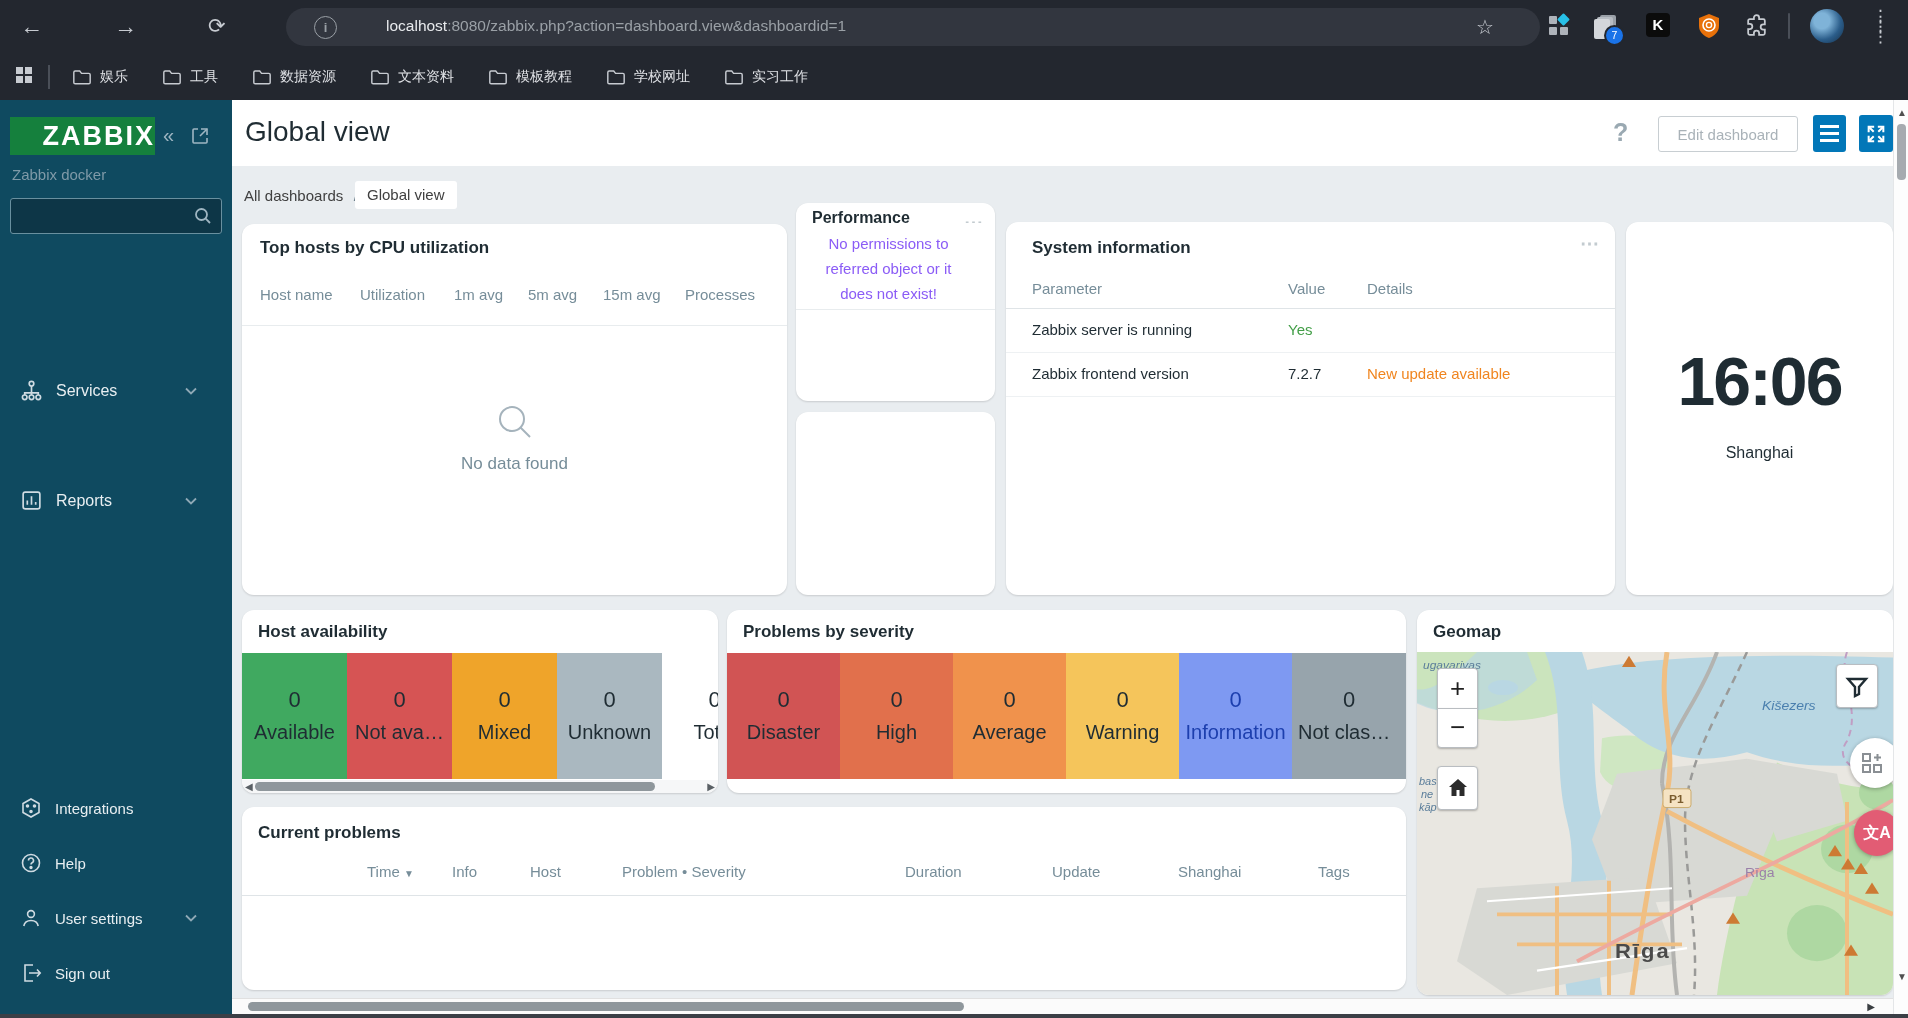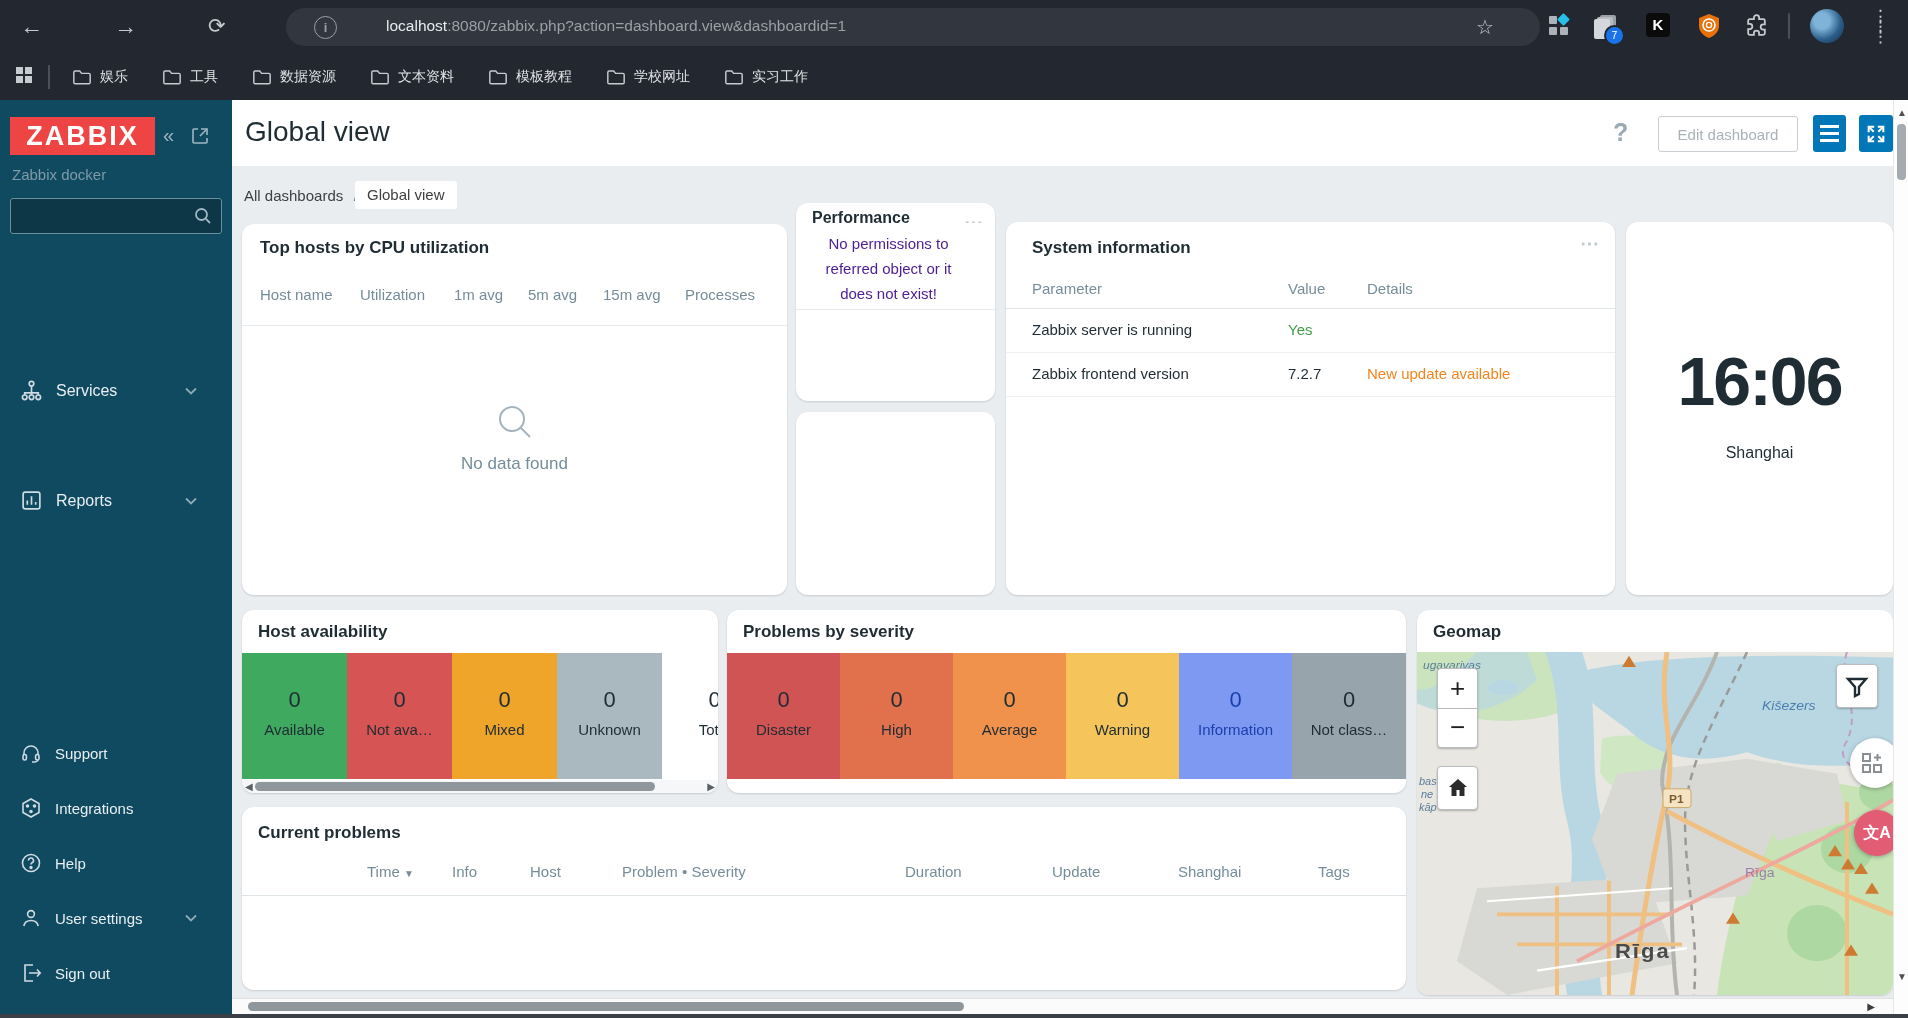--- a/index.html
+++ b/index.html
@@ -21,22 +21,22 @@
   .ktile{width:24px;height:24px;border-radius:4px;background:#0b0b0b;color:#fff;font-size:15px;font-weight:bold;
          text-align:center;line-height:24px;}
   .sep-v{position:absolute;top:13px;width:2px;height:26px;background:#4a4f58;border-radius:1px;}
   .avatar{position:absolute;left:1810px;top:9px;width:34px;height:34px;border-radius:50%;
           background:radial-gradient(circle at 35% 35%,#7fb3d8 0 25%,#2b5d8a 60%,#142c44 100%);}
   .kebab{position:absolute;left:1872px;top:12px;color:#c7cbd1;font-size:17px;letter-spacing:0;line-height:10px;}
   .bookbar{position:absolute;left:0;top:54px;width:1908px;height:46px;background:#23272f;display:flex;align-items:center;}
   .bm{display:flex;align-items:center;gap:8px;color:#dfe1e5;font-size:14px;margin-right:34px;white-space:nowrap;}
   
   .sidebar{position:absolute;left:0;top:100px;width:232px;height:914px;background:#0f4a60;}
-  .logo{position:absolute;left:10px;top:17px;width:145px;height:38px;background:#ef4444;color:#fff;
-        font-size:27px;font-weight:bold;letter-spacing:2px;text-align:center;line-height:38px;}
+  .logo{position:absolute;left:10px;top:17px;width:145px;height:38px;background:#15803d;color:#fff;
+        font-size:27px;font-weight:bold;letter-spacing:2px;text-align:right;line-height:38px;}
   .sb-sub{position:absolute;left:12px;top:66px;font-size:15px;color:#7f9aa8;}
   .sb-search{position:absolute;left:10px;top:98px;width:212px;height:36px;background:#0d3647;border:1px solid #69909f;
              border-radius:3px;box-sizing:border-box;}
   .sb-item{position:absolute;left:0;width:232px;height:55px;display:flex;align-items:center;
            color:#e8eef1;font-size:16px;}
   .sb-item.active{background:#0a3c51;}
   .sb-item svg{margin:0 13px 0 20px;flex:0 0 auto;}
   .sb-chev{position:absolute;right:22px;}
   .sb-foot{height:50px;font-size:15px;}
   
@@ -49,21 +49,21 @@
   .crumb-link{color:#404040;font-size:15px;text-decoration:none;}
   .crumb-chip{position:absolute;left:111px;top:-6px;height:28px;padding:0 12px;background:#fff;border-radius:3px;
               line-height:28px;white-space:nowrap;}
   .card{position:absolute;background:#fff;border-radius:12px;box-shadow:0 1px 2px rgba(0,0,0,.14);}
   .wtitle{position:absolute;font-size:17px;font-weight:bold;color:#1f2c33;white-space:nowrap;}
   .colh{position:absolute;font-size:15px;color:#768d99;white-space:nowrap;}
   .hr{position:absolute;left:0;right:0;height:1px;background:#e8ecee;}
   .dots{position:absolute;top:8px;right:10px;color:#c3cbd0;font-size:19px;font-weight:bold;letter-spacing:2px;}
   .blk{position:absolute;top:0;bottom:0;text-align:center;color:#1f2c33;overflow:hidden;}
   .blk .num{font-size:22px;margin-top:34px;}
-  .blk .lbl{font-size:15px;margin-top:8px;padding:0 6px;white-space:nowrap;overflow:hidden;text-overflow:ellipsis;}
+  .blk .lbl{font-size:20px;margin-top:8px;padding:0 6px;white-space:nowrap;overflow:hidden;text-overflow:ellipsis;}
   .mapbtn{position:absolute;background:#fff;border:1px solid #b9bdc1;border-radius:4px;box-sizing:border-box;
           text-align:center;color:#202020;box-shadow:0 1px 2px rgba(0,0,0,.25);}
   .scroll-track-h{position:absolute;background:#f6f7f8;}
   .thumb-h{position:absolute;background:#8f979c;border-radius:5px;}
   .arrow{position:absolute;color:#5a6065;font-size:10px;line-height:10px;}
   .fcirc{position:absolute;border-radius:50%;box-shadow:0 1px 4px rgba(0,0,0,.3);}
 </style>
 </head>
 <body>
 
@@ -201,29 +201,20 @@
       <svg width="23" height="23" viewBox="0 0 22 22" fill="none" stroke="#cfdbe2" stroke-width="1.6">
           <rect x="3" y="3" width="16" height="16" rx="2"></rect>
           <path d="M7 15v-4M11 15V7M15 15v-2.5"></path>
         </svg>
       <span>Reports</span>
       <svg class="sb-chev" width="12" height="8" viewBox="0 0 12 8" fill="none" stroke="#8fa9b6" stroke-width="1.8">
           <path d="M1 1.5l5 5 5-5"></path>
         </svg>
     </div>
 
-    <div class="sb-item sb-foot" style="top:628px;">
-      <svg width="22" height="22" viewBox="0 0 22 22" fill="none" stroke="#cfdbe2" stroke-width="1.6">
-          <path d="M4 13v-2a7 7 0 0 1 14 0v2"></path>
-          <rect x="3" y="12.5" width="3.4" height="5.5" rx="1.6"></rect>
-          <rect x="15.6" y="12.5" width="3.4" height="5.5" rx="1.6"></rect>
-          <path d="M18 18a3.5 3.5 0 0 1-3.5 2H12"></path>
-        </svg>
-      <span>Support</span>
-    </div>
     <div class="sb-item sb-foot" style="top:738px;">
       <svg width="22" height="22" viewBox="0 0 22 22" fill="none" stroke="#cfdbe2" stroke-width="1.6">
           <circle cx="11" cy="11" r="8.5"></circle>
           <path d="M8.5 8.5a2.5 2.5 0 1 1 3.6 2.2c-.8.4-1.1 1-1.1 1.8"></path>
           <circle cx="11" cy="15.5" r="0.9" fill="#cfdbe2"></circle>
         </svg>
       <span>Help</span>
     </div>
     <div class="sb-item sb-foot" style="top:683px;">
       <svg width="22" height="22" viewBox="0 0 22 22" fill="none" stroke="#cfdbe2" stroke-width="1.6">
@@ -290,21 +281,21 @@
     <svg class="abs" style="left:253px;top:178px;" width="40" height="40" viewBox="0 0 40 40" fill="none" stroke="#a5b3bc" stroke-width="2">
         <circle cx="17" cy="17" r="12"></circle>
         <path d="M25.5 25.5L35 35"></path>
       </svg>
     <div class="abs" style="left:0;right:0;top:230px;text-align:center;font-size:17px;color:#768d99;">No data found</div>
   </div>
 
   <div class="card" style="left:796px;top:203px;width:199px;height:198px;">
     <div class="wtitle" style="left:16px;top:6px;font-size:16px;">Performance</div>
     <div class="dots">⋯</div>
-    <div class="abs" style="left:0;right:0;top:20px;background:#fff;padding:8px 20px 0 6px;text-align:center;font-size:15px;line-height:25px;color:#4c1d95;">
+    <div class="abs" style="left:0;right:0;top:20px;background:#fff;padding:8px 20px 0 6px;text-align:center;font-size:15px;line-height:25px;color:#8b5cf6;">
       <div>No permissions to</div>
       <div>referred object or it</div>
       <div>does not exist!</div>
     </div>
     <div class="hr" style="top:106px;"></div>
   </div>
   <div class="card" style="left:796px;top:412px;width:199px;height:183px;"></div>
 
   <div class="card" style="left:1006px;top:222px;width:609px;height:373px;">
     <div class="wtitle" style="left:26px;top:16px;">System information</div>

